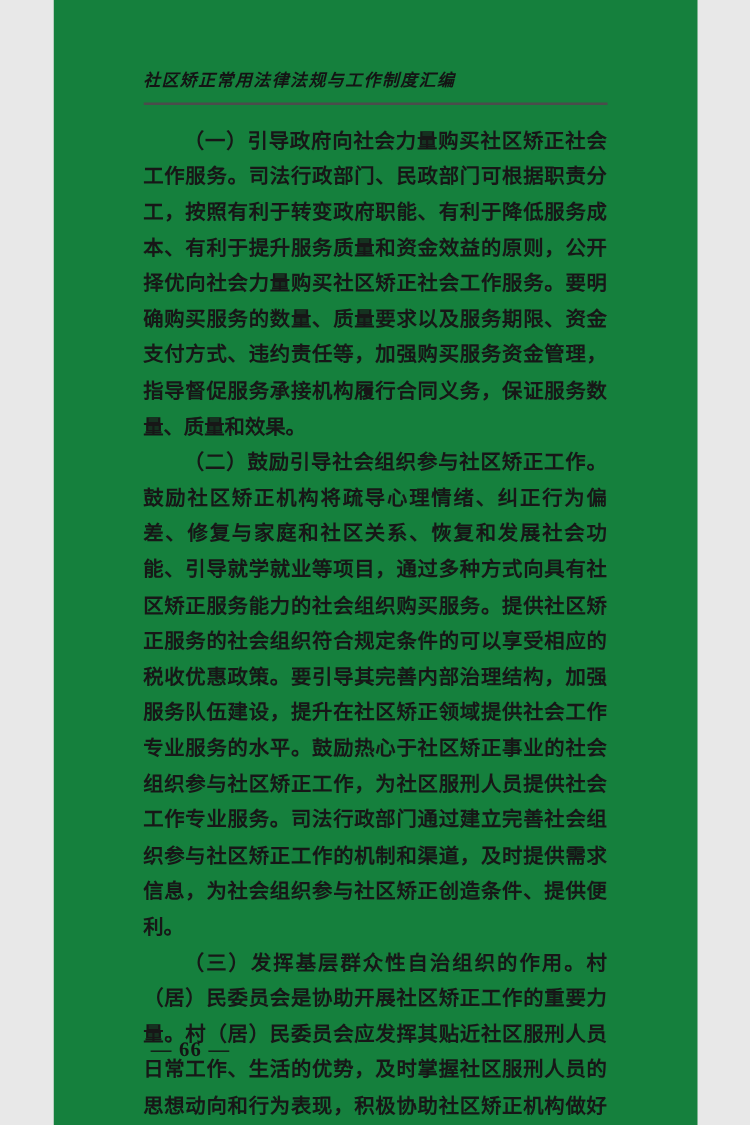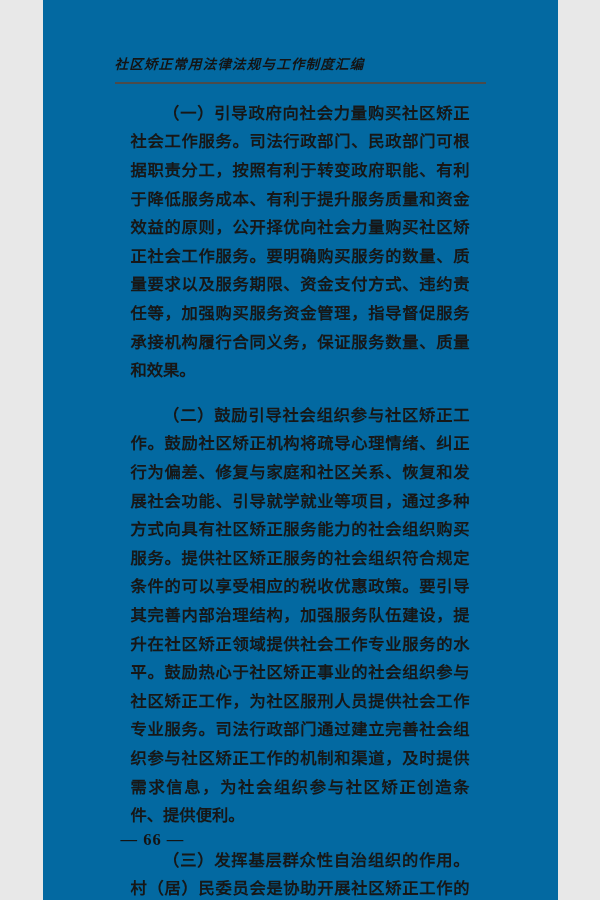--- a/index.html
+++ b/index.html
@@ -5,21 +5,21 @@
   html, body {
     margin: 0;
     padding: 0;
     background: #e8e8e8;
   }
   .page {
     position: relative;
     width: 515px;
     height: 900px;
     margin: 0 auto;
-    background: #0369a1;
+    background: #15803d;
     box-sizing: border-box;
     padding: 56px 72px 0 72px;
     font-family: "Liberation Serif", "DejaVu Serif", serif;
     color: #1b1b1b;
     overflow: hidden;
   }
   .running-header {
     font-size: 13.5px;
     font-weight: bold;
     font-style: italic;
@@ -37,21 +37,21 @@
   .body-text {
     margin-top: 15px;
     font-size: 16.3px;
     line-height: 28.6px;
     font-weight: 600;
     text-align: justify;
     text-justify: inter-ideograph;
     color: #171717;
   }
   .body-text p {
-    margin: 16px;
+    margin: 0;
     text-indent: 2em;
     word-break: break-all;
   }
   .page-number {
     position: absolute;
     left: 78px;
     bottom: 50px;
     font-size: 16.5px;
     font-weight: bold;
     letter-spacing: 1px;

